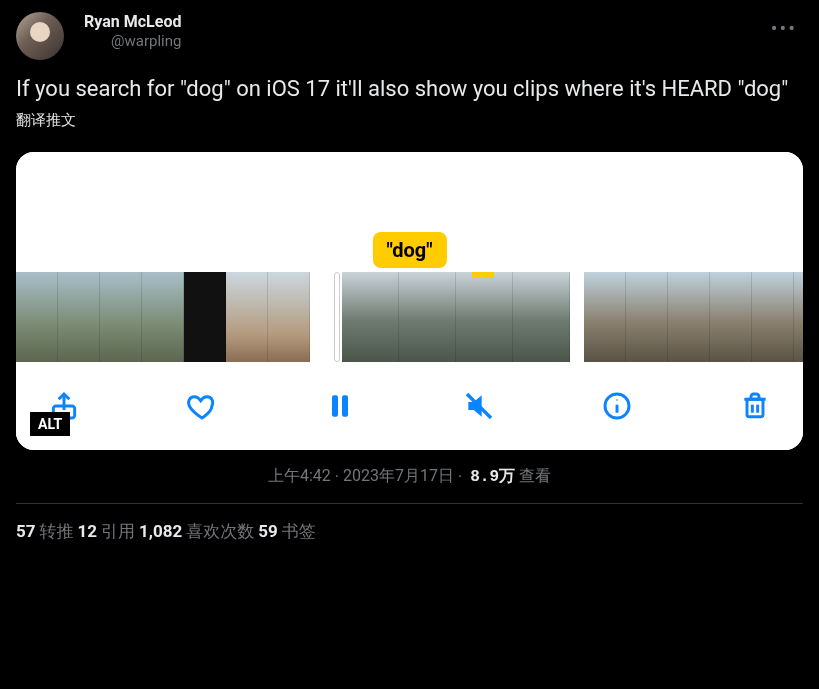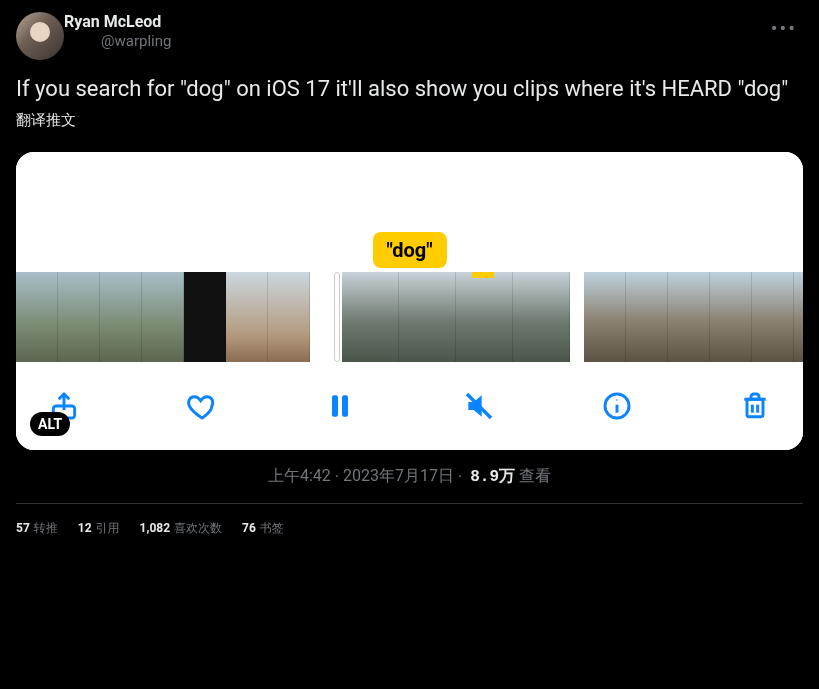--- a/index.html
+++ b/index.html
@@ -10,21 +10,23 @@
     width: 819px;
     height: 689px;
     overflow: hidden;
   }
   .tweet {
     padding: 12px 16px;
   }
   .header {
     display: flex;
     align-items: flex-start;
+    gap: 10px;
     margin-bottom: 14px;
+    text-align: right;
   }
   .avatar {
     width: 48px;
     height: 48px;
     border-radius: 50%;
     background: linear-gradient(135deg,#b8a89a 0%,#6e5f55 40%,#3a332e 100%);
     flex: none;
     position: relative;
     overflow: hidden;
   }
@@ -138,42 +140,42 @@
   .tool-btn.mute svg { fill:#0a84ff; stroke:#0a84ff; }
   .alt-badge {
     position:absolute;
     left:14px;
     bottom:14px;
     background:#000;
     color:#fff;
     font-weight:700;
     font-size:14px;
     padding:4px 8px;
-    border-radius:12px;
+    border-radius:0;
   }
   .meta-row {
     color:#71767b;
     font-size:16px;
     margin-top:16px;
     display:flex;
     align-items:center;
     gap:4px;
     justify-content:center;
   }
   .meta-row .views-count { color:#e7e9ea; font-weight:700; margin-left:4px;font-family:Liberation Mono, monospace;}
   .divider {
     height:1px;
     background:#2f3336;
     margin:16px 0;
   }
   .stats {
     display:flex;
-    gap:20px;
+    gap:4px;
     color:#71767b;
-    font-size:12px;
+    font-size:17px;
     text-align:right;
   }
   .stats .n { color:#e7e9ea; font-weight:700; margin-right:4px;}
 </style>
 </head>
 <body>
 
 <div class="tweet">
 
   <div class="header">
@@ -273,16 +275,16 @@
     <span class="views-count">8.9万</span>
     <span> 查看</span>
   </div>
 
   <div class="divider"></div>
 
   <div class="stats">
     <span><span class="n">57</span><span>转推</span></span>
     <span><span class="n">12</span><span>引用</span></span>
     <span><span class="n">1,082</span><span>喜欢次数</span></span>
-    <span><span class="n">76</span><span>书签</span></span>
+    <span><span class="n">59</span><span>书签</span></span>
   </div>
 
 </div>
 
 </body></html>

